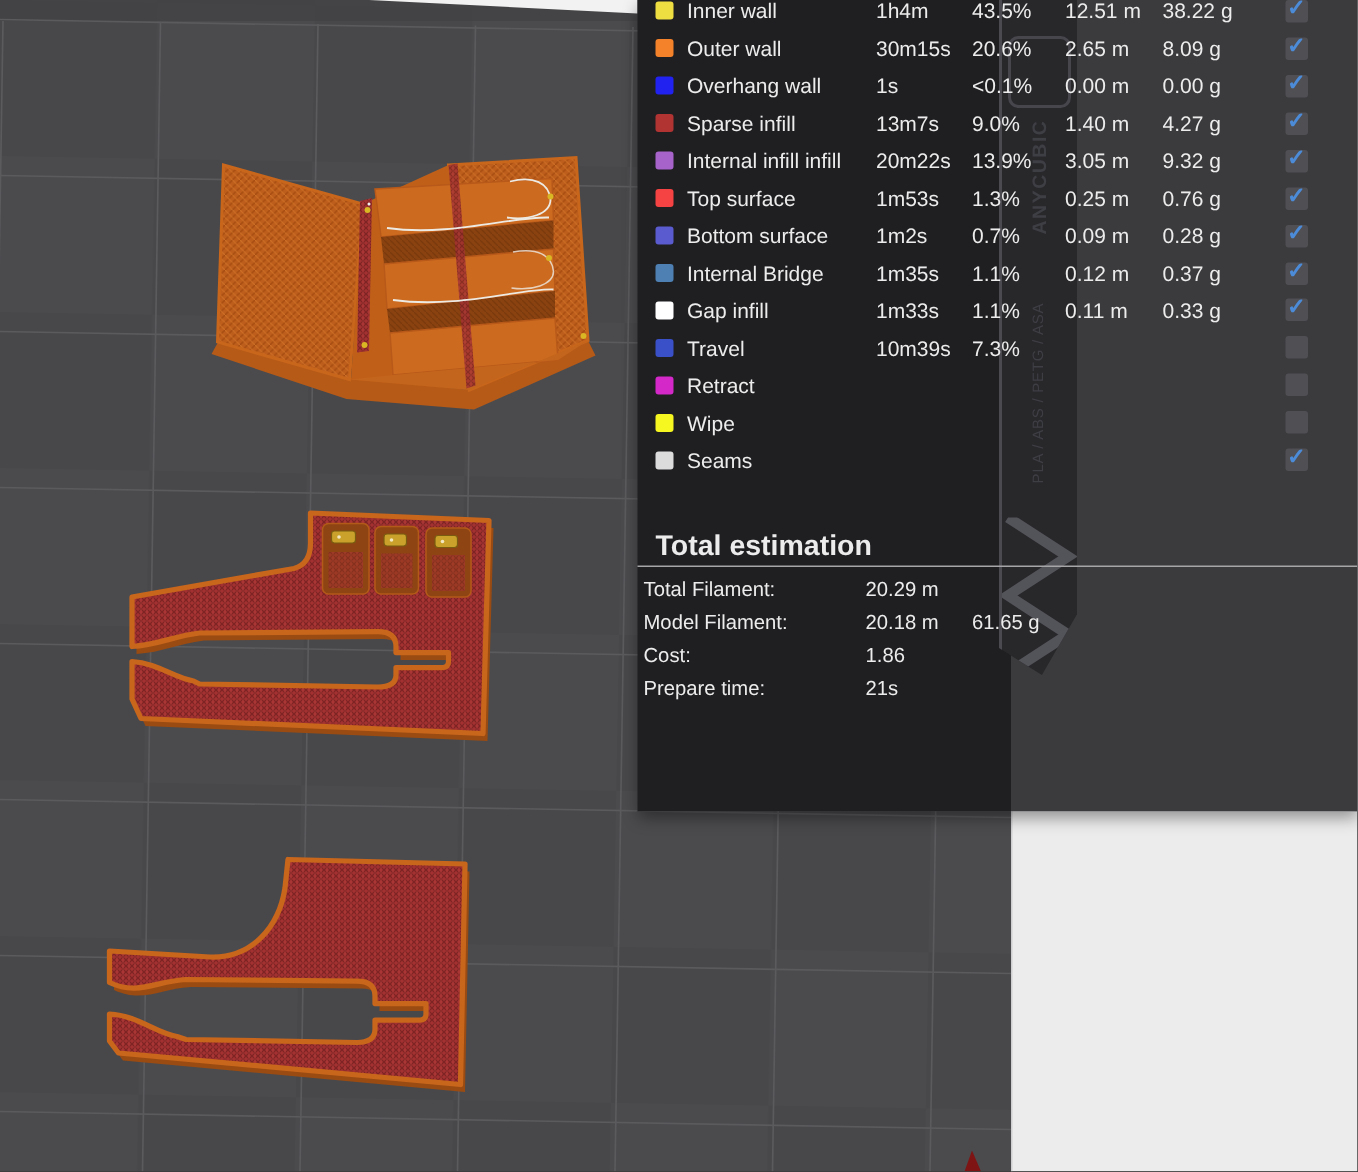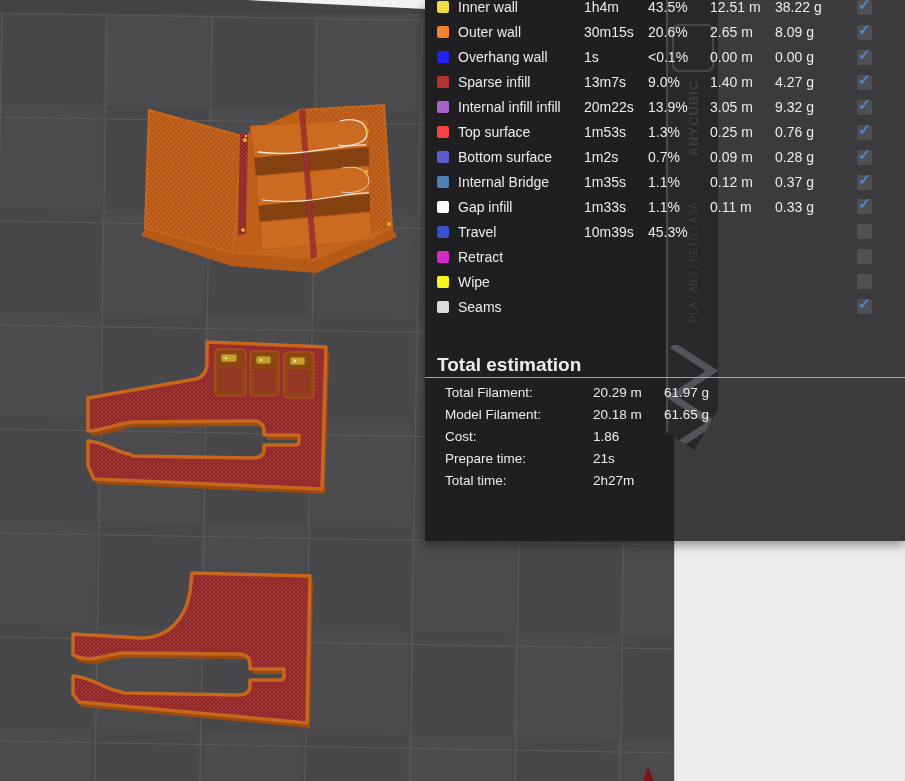--- a/index.html
+++ b/index.html
@@ -55,21 +55,21 @@
   }
   .cbx .chk{
     position:absolute;left:1px;top:-4px;font-size:15px;font-weight:bold;
   }
   
   .tot-title{position:absolute;left:12px;top:354px;font-size:19px;font-weight:bold;}
   .tot-sep{position:absolute;left:0;top:377px;width:480px;height:1px;background:#A6A6A8;}
   .totals{position:absolute;left:0;top:381px;width:480px;}
   .trow{
     display:grid;grid-template-columns:148px 71px auto;
-    align-items:center;height:22px;padding-left:20px;white-space:nowrap;font-size:13.5px;
+    align-items:center;height:22px;padding-left:4px;white-space:nowrap;font-size:13.5px;
   }
 </style>
 </head>
 <body>
 
 <div class="stage">
 
   <svg id="grid-svg" width="674" height="781" viewBox="0 0 674 781">
     <defs>
       <pattern id="chk" width="210" height="208" patternUnits="userSpaceOnUse" patternTransform="rotate(1)">
@@ -285,21 +285,21 @@
           <span class="ln">0.11 m</span>
           <span class="wt">0.33 g</span>
           <div class="cbx">
             <span class="chk" style="color: rgb(76, 139, 216);">✓</span>
           </div>
         </div>
         <div class="lrow">
           <span class="swatch" style="background: rgb(58, 80, 200);"></span>
           <span class="lab">Travel</span>
           <span class="tm">10m39s</span>
-          <span class="pc">45.3%</span>
+          <span class="pc">7.3%</span>
           <span class="ln"></span>
           <span class="wt"></span>
           <div class="cbx"></div>
         </div>
         <div class="lrow">
           <span class="swatch" style="background: rgb(212, 40, 200);"></span>
           <span class="lab">Retract</span>
           <span class="tm"></span>
           <span class="pc"></span>
           <span class="ln"></span>
@@ -327,38 +327,32 @@
           </div>
         </div>
       </div>
 
     <div class="tot-title">Total estimation</div>
     <div class="tot-sep"></div>
     <div class="totals" id="total-rows">
         <div class="trow">
           <span class="tl">Total Filament:</span>
           <span class="tv">20.29 m</span>
-          <span class="tv2">61.97 g</span>
         </div>
         <div class="trow">
           <span class="tl">Model Filament:</span>
           <span class="tv">20.18 m</span>
           <span class="tv2">61.65 g</span>
         </div>
         <div class="trow">
           <span class="tl">Cost:</span>
           <span class="tv">1.86</span>
           <span class="tv2"></span>
         </div>
         <div class="trow">
           <span class="tl">Prepare time:</span>
           <span class="tv">21s</span>
           <span class="tv2"></span>
         </div>
-        <div class="trow">
-          <span class="tl">Total time:</span>
-          <span class="tv">2h27m</span>
-          <span class="tv2"></span>
-        </div>
       </div>
   </div>
 
 </div>
 
 </body></html>

